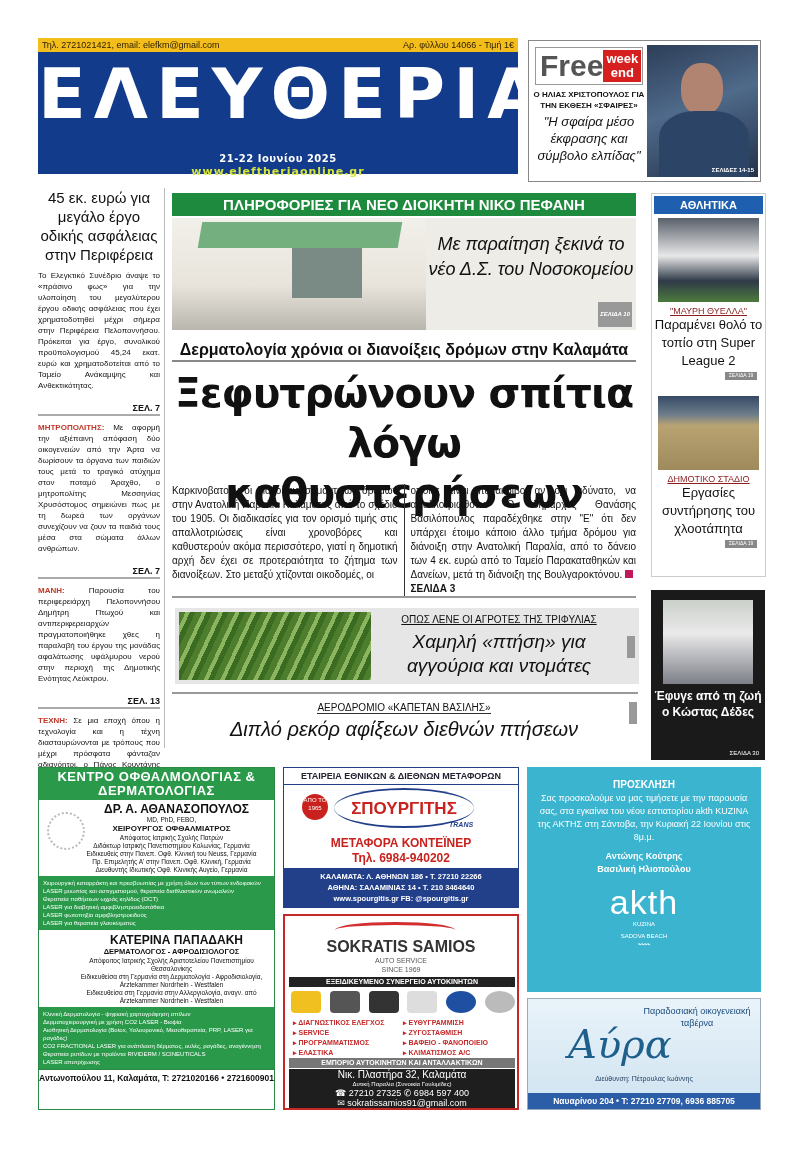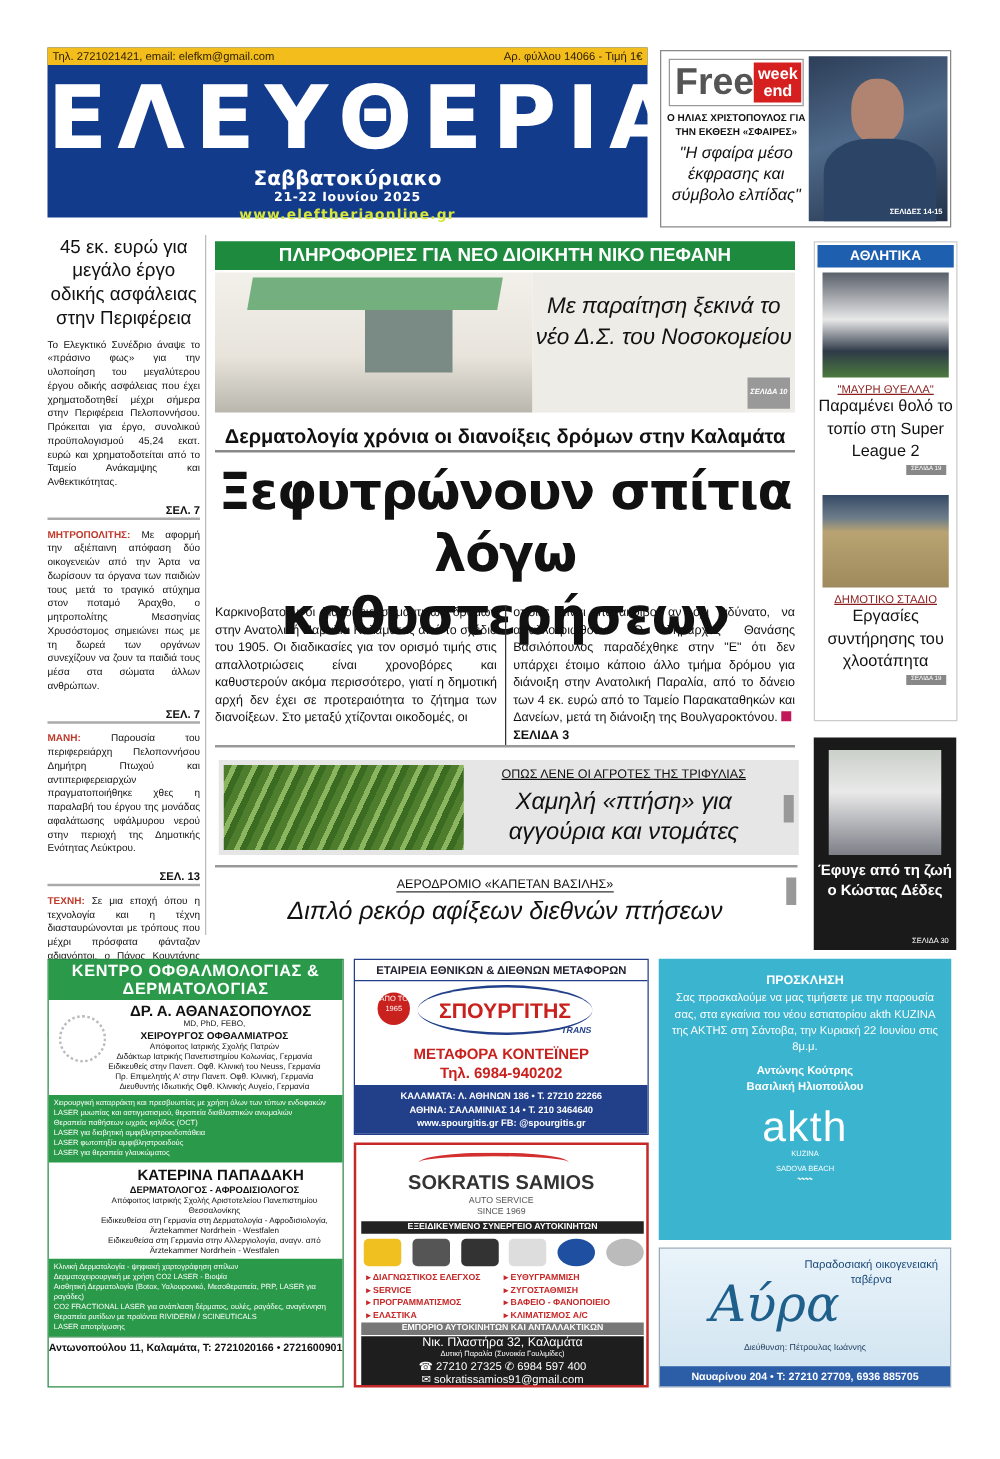--- a/index.html
+++ b/index.html
@@ -118,21 +118,20 @@
 </style>
 </head>
 <body>
 
 <div class="abs masthead">
   <div class="topbar">
     <span>Τηλ. 2721021421, email: elefkm@gmail.com</span>
     <span>Αρ. φύλλου 14066 - Τιμή 1€</span>
   </div>
   <div class="logo">ΕΛΕΥΘΕΡΙΑ</div>
-  <div class="edition">Σαββατοκύριακο</div>
   <div class="date">21-22 Ιουνίου 2025</div>
   <div class="url">www.eleftheriaonline.gr</div>
 </div>
 
 <div class="abs weekend">
   <div class="free-logo">
     <span class="free-text">Free</span>
     <span class="week-end"><span>week</span><br><span>end</span></span>
   </div>
   <div class="weekend-kicker">Ο ΗΛΙΑΣ ΧΡΙΣΤΟΠΟΥΛΟΣ ΓΙΑ ΤΗΝ ΕΚΘΕΣΗ «ΣΦΑΙΡΕΣ»</div>

